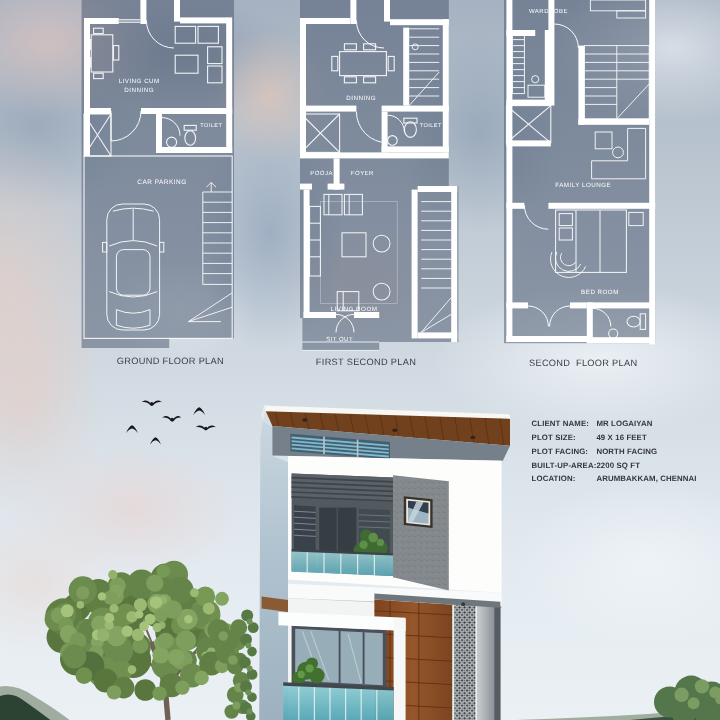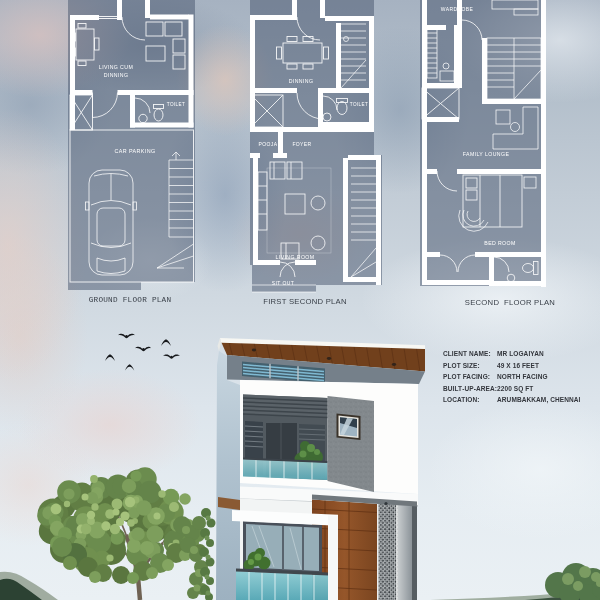--- a/index.html
+++ b/index.html
@@ -383,25 +383,25 @@
         <rect x="117.5" y="261.5" width="4.5" height="13"></rect>
       </g>
 
 <circle cx="95" cy="278" r="3.8" stroke="#fff" stroke-width=".85" fill="none" opacity=".92"></circle>
 
 <text class="plabel" x="41" y="11" font-size="5" text-anchor="middle">WARDROBE</text>
 <text class="plabel" x="70" y="156" font-size="5.2" text-anchor="middle">FAMILY LOUNGE</text>
 <text class="plabel" x="84" y="245" font-size="5.2" text-anchor="middle">BED ROOM</text>
 </svg>
 
-<div class="ptitle" style="left:130px;top:296px;font-family:Liberation Mono, monospace;">GROUND FLOOR PLAN</div>
+<div class="ptitle" style="left:142px;top:296px;">GROUND FLOOR PLAN</div>
 
 <div class="ptitle" style="left:305px;top:297px;">FIRST SECOND PLAN</div>
 
-<div class="ptitle" style="left:486px;top:298px;margin-left:24px;">SECOND&nbsp; FLOOR PLAN</div>
+<div class="ptitle" style="left:486px;top:298px;">SECOND&nbsp; FLOOR PLAN</div>
 
 <svg class="abs" style="left:195px;top:335px" width="235" height="265" viewBox="0 0 235 265">
 <defs>
 <linearGradient id="sidew" x1="0" y1="0" x2="0" y2="1">
           <stop offset="0" stop-color="#c8d6e0"></stop>
           <stop offset=".45" stop-color="#b0c2cf"></stop>
           <stop offset="1" stop-color="#9db1c0"></stop>
         </linearGradient>
 <linearGradient id="glassg" x1="0" y1="0" x2="0" y2="1">
           <stop offset="0" stop-color="#9fcfd4"></stop>

